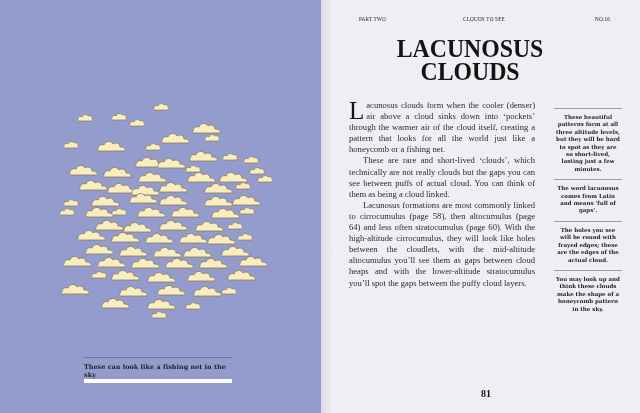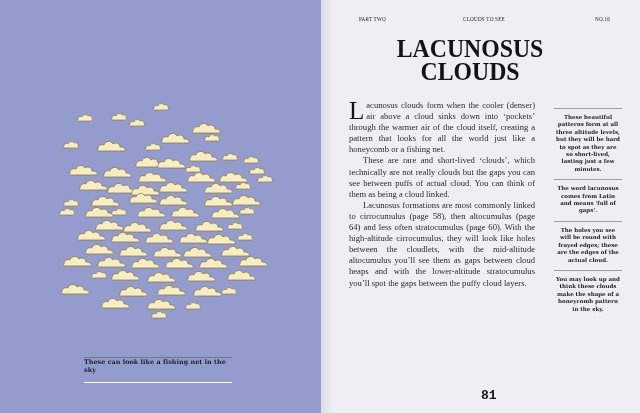--- a/index.html
+++ b/index.html
@@ -6,43 +6,43 @@
   html, body { width: 640px; height: 413px; overflow: hidden; }
   body { position: relative; background: #efeef3; font-family: "DejaVu Serif", serif; }
   .left-page { position: absolute; left: 0; top: 0; width: 321px; height: 413px; background: #939ccc; }
   .gutter { position: absolute; left: 321px; top: 0; width: 12px; height: 413px;
     background: linear-gradient(to right, #dcdbe3, #efeef3); }
   .right-page { position: absolute; left: 333px; top: 0; width: 307px; height: 413px; background: #efeef3; }
 
   .illus { position: absolute; left: 0; top: 0; width: 321px; height: 413px; }
 
   .caption-box { position: absolute; left: 84px; top: 357px; width: 148px; height: 26px;
-    border-top: 1px solid #6f769c; border-bottom: 1px solid #ffffff;
-    display: flex; align-items: flex-start; justify-content: center; }
+    border-top: 1px solid #6f769c; border-bottom: 4px solid #ffffff;
+    display: flex; align-items: flex-end; justify-content: center; }
   .caption { font-family: "DejaVu Serif", serif; font-size: 6.4px; font-weight: bold; color: #1c1c24; letter-spacing: 0.05px; }
 
   .running-head { position: absolute; top: 16px; font-size: 5.2px; color: #222; letter-spacing: 0.2px; font-family: "Liberation Serif", serif; }
   .rh-left { left: 359px; }
   .rh-center { left: 463px; }
   .rh-right { left: 595px; }
 
   .title { position: absolute; left: 350px; top: 37px; width: 240px; text-align: center;
     font-family: "Liberation Serif", serif; font-size: 25px; line-height: 23px; color: #141414; letter-spacing: 0px; transform: scaleX(0.95); }
 
   .body-col { position: absolute; left: 349px; top: 100px; width: 186px;
     font-family: "Liberation Serif", serif; font-size: 8.6px; line-height: 11.1px; color: #2a2a2e; text-align: justify; }
   .body-col p { text-indent: 14px; }
   .body-col p.first { text-indent: 0; }
   .dropcap { float: left; font-size: 25px; line-height: 20px; margin: 1px 2px 0 0; color: #141414; font-family: "Liberation Serif", serif; }
 
   .side-col { position: absolute; left: 556px; top: 108px; width: 64px; }
   .side-rule { height: 1px; background: #9e9ea6; margin: 0 -2px; }
   .side-note { font-family: "DejaVu Serif", serif; font-size: 5.5px; line-height: 7.4px; font-weight: bold; color: #1c1c24; text-align: center; padding: 5px 0 6px 0; }
 
-  .page-number { position: absolute; left: 481px; top: 388px; font-family: Liberation Mono, monospace; font-weight: bold; font-size: 13px; color: #141414; }
+  .page-number { position: absolute; left: 481px; top: 388px; font-family: Liberation Serif, serif; font-weight: bold; font-size: 10px; color: #141414; }
 </style>
 </head>
 <body>
 
 <div class="left-page">
   <svg class="illus" viewBox="0 0 321 413" xmlns="http://www.w3.org/2000/svg">
     <defs>
       <g id="cl">
         <path d="M0,8 C0,4 4,3 6,4 C7,0 13,-1 15,3 C17,1 22,2 22,6 C26,6 28,8 27,10 L1,10 C-1,10 -1,9 0,8 Z" fill="#f8edbf" stroke="#8a7a58" stroke-width="0.8"></path>
       </g>

